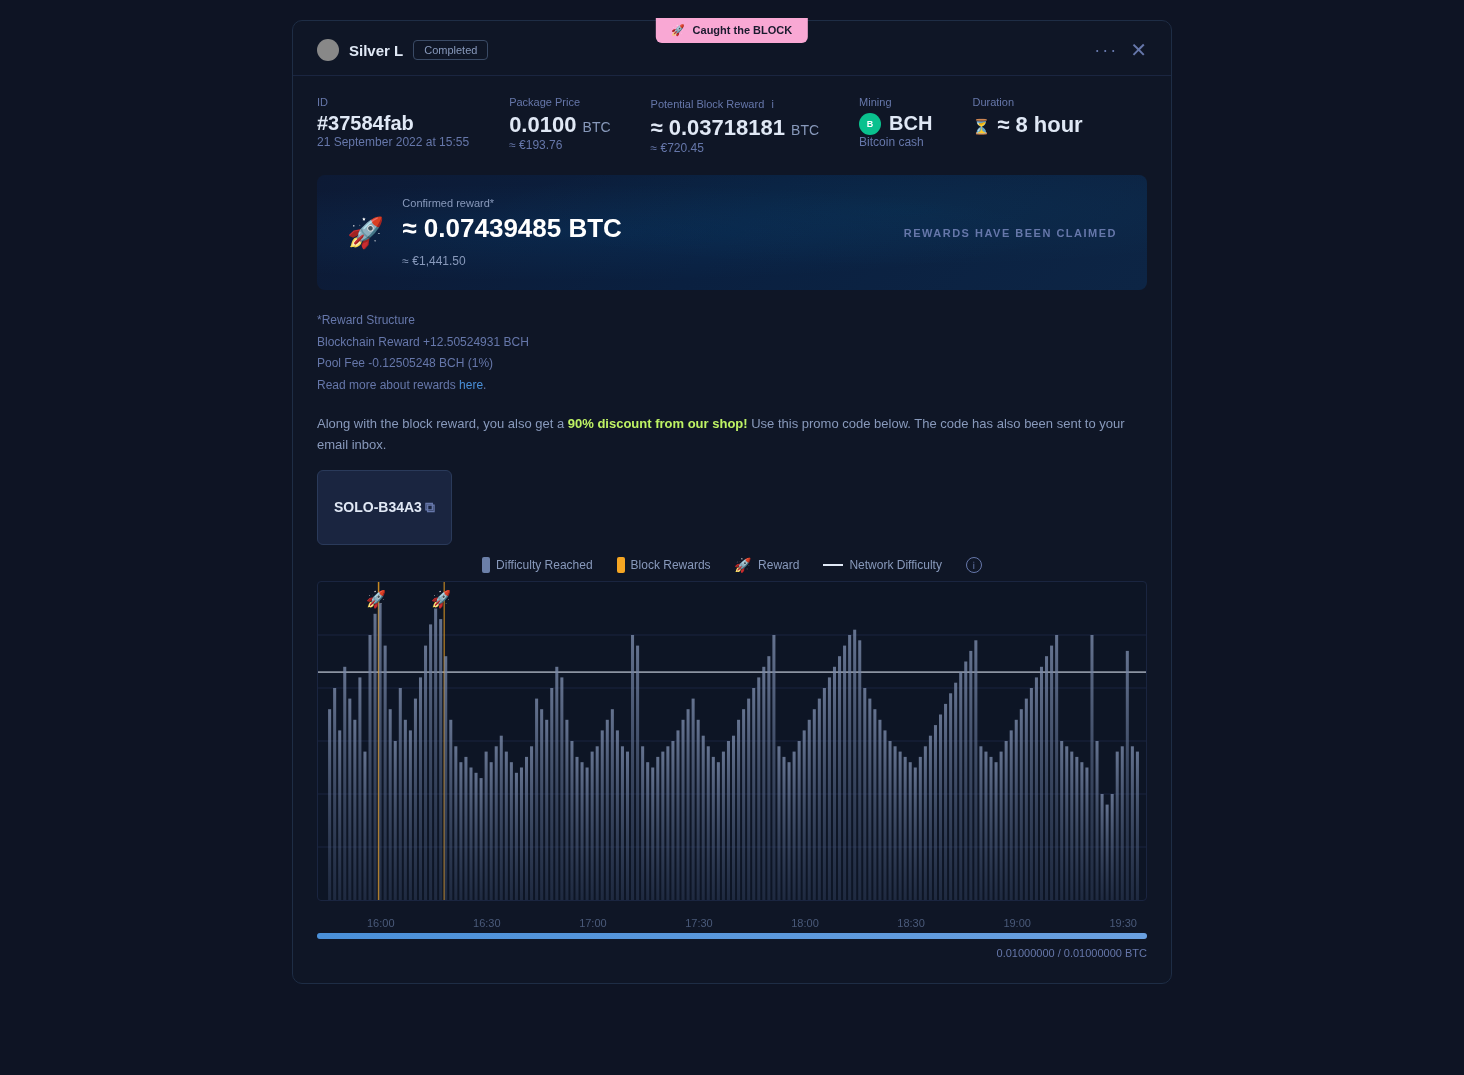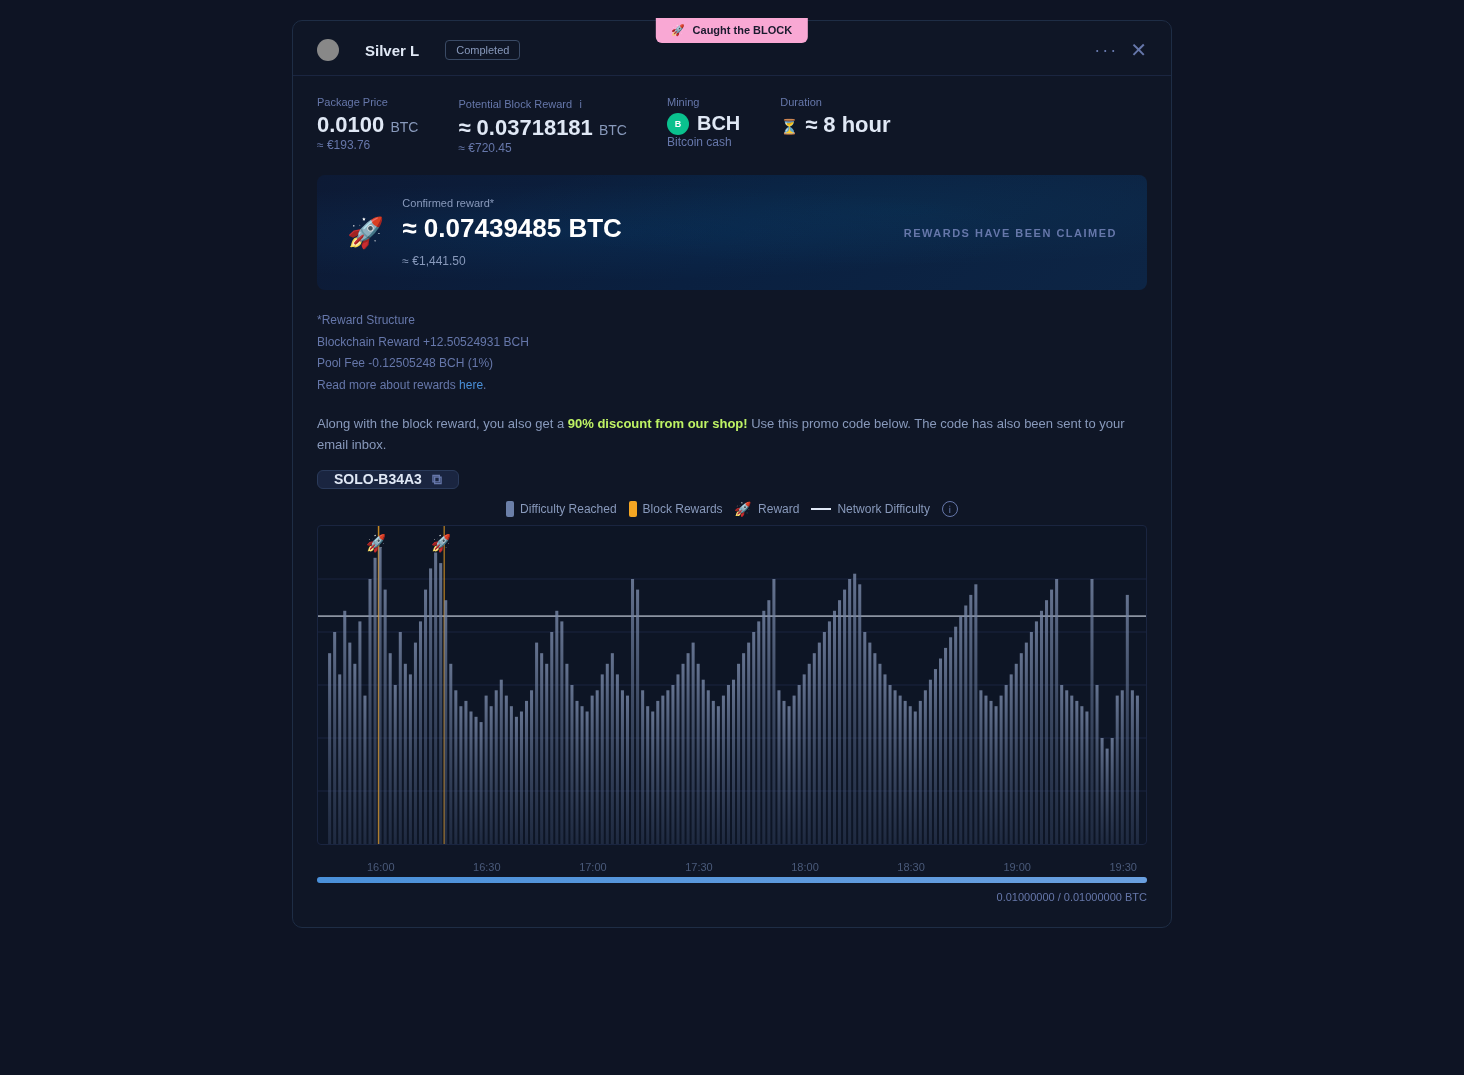--- a/index.html
+++ b/index.html
@@ -57,21 +57,21 @@
       display: flex;
       align-items: center;
       justify-content: space-between;
       padding: 18px 24px 14px 24px;
       border-bottom: 1px solid #1a2540;
     }
 
     .header-left {
       display: flex;
       align-items: center;
-      gap: 26px;
+      gap: 10px;
     }
 
     .silver-icon {
       width: 22px; height: 22px;
       background: #888;
       border-radius: 50%;
       display: inline-block;
     }
 
     .username {
@@ -264,42 +264,42 @@
     }
 
     .promo-section p strong {
       color: #bef264;
       font-weight: 700;
     }
 
     .promo-code-box {
       display: inline-flex;
       align-items: center;
-      gap: 10px;
+      gap: 3px;
       background: #1a2540;
       border: 1px solid #2a3a5a;
       border-radius: 6px;
-      padding: 0 16px;
+      padding: 28px 16px;
       font-size: 14px;
       font-weight: 700;
       color: #e0e8f5;
       cursor: pointer;
     }
 
     .copy-icon {
       font-size: 14px;
       color: #6677aa;
     }
 
     
     .chart-legend {
       display: flex;
       align-items: center;
       justify-content: center;
-      gap: 12px;
+      gap: 24px;
       padding: 12px 0 8px 0;
     }
 
     .legend-item {
       display: flex;
       align-items: center;
       gap: 6px;
       font-size: 12px;
       color: #8899bb;
     }
@@ -399,20 +399,25 @@
       <div class="header-right">
         <button class="dots-btn">···</button>
         <button class="close-btn">✕</button>
       </div>
     </div>
 
     <div class="modal-body">
 
       <div class="info-row">
 
+        <div class="info-item">
+          <label>ID</label>
+          <div class="id-val">#37584fab</div>
+          <div class="date-val">21 September 2022 at 15:55</div>
+        </div>
 
         <div class="info-item">
           <label>Package Price</label>
           <div class="main-val">
             <span>0.0100</span>
             <span class="unit">BTC</span>
           </div>
           <div class="sub-val">≈ €193.76</div>
         </div>
 

